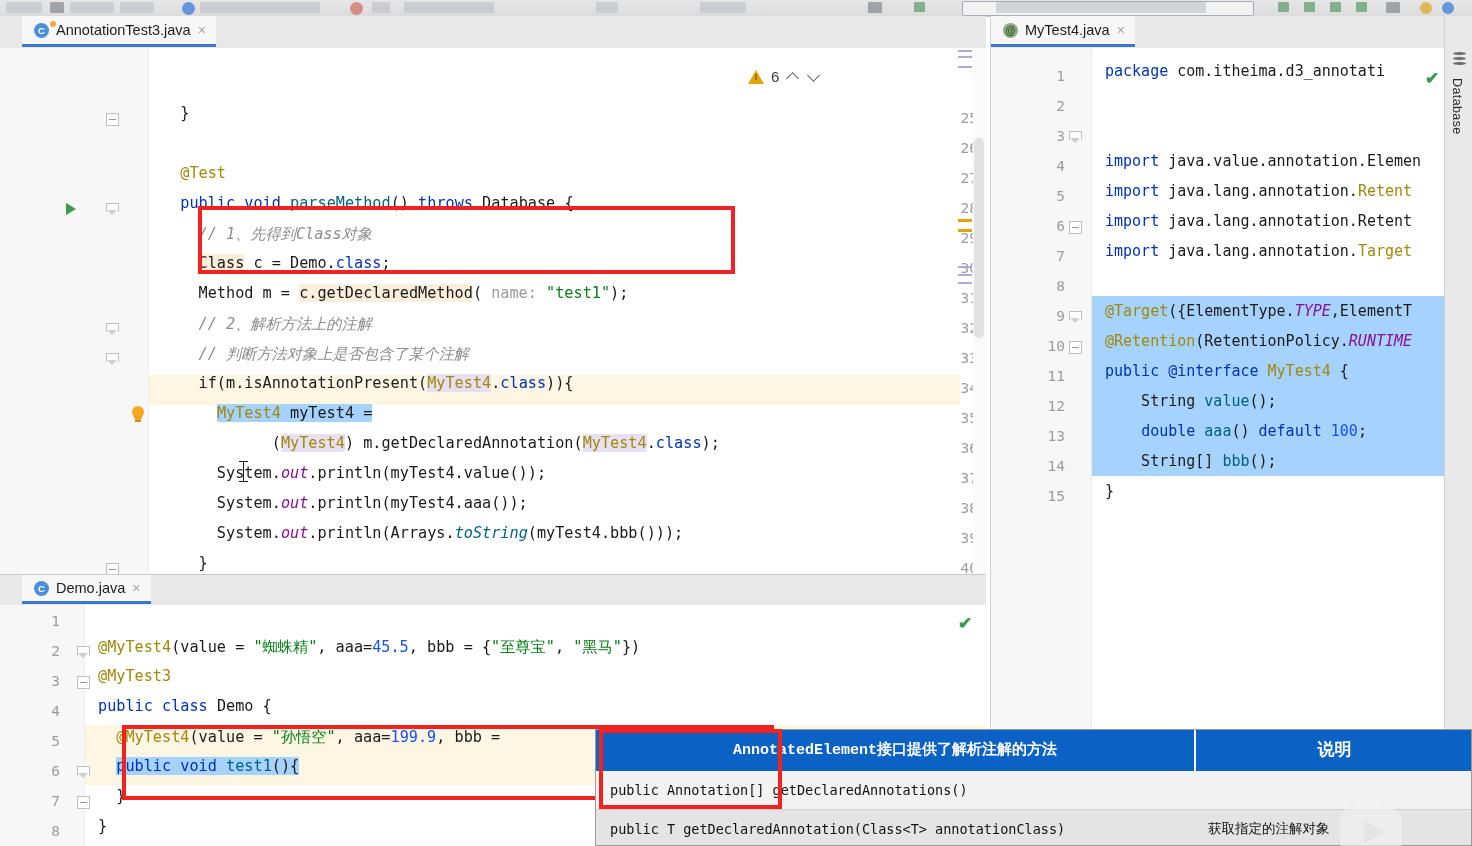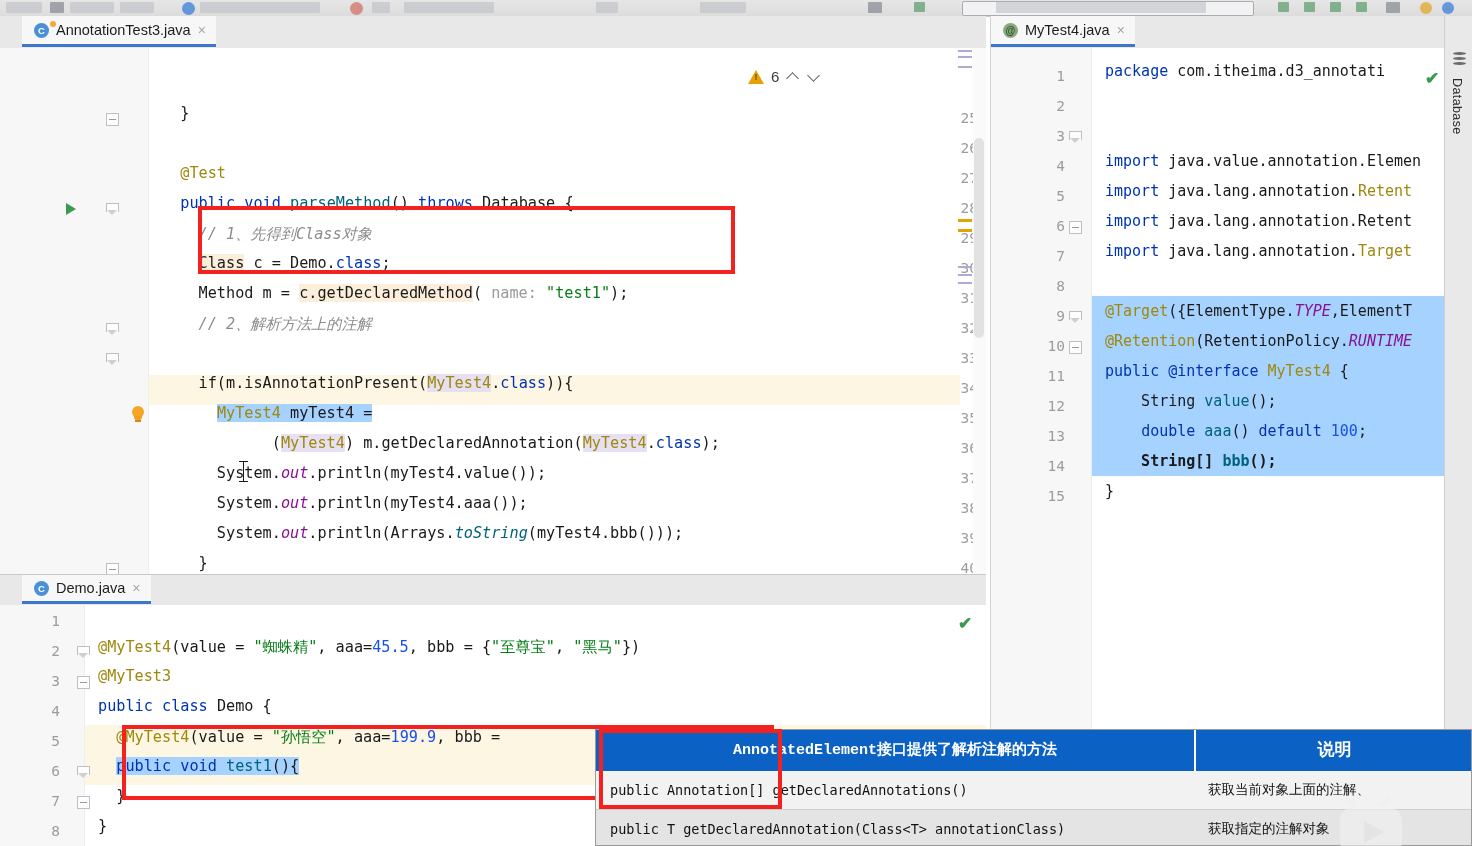--- a/index.html
+++ b/index.html
@@ -290,20 +290,21 @@
         <div class="ln" style="top:146px;"><span class="plain">&nbsp;&nbsp;</span><span class="kw">public</span><span class="plain"> </span><span class="kw">void</span><span class="plain"> </span><span style="color:#00627a;">parseMethod</span><span class="plain">() </span><span class="kw">throws</span><span class="plain"> Database {</span></div>
 
         <div class="ln" style="top:176px;"><span class="plain">&nbsp;&nbsp;&nbsp;&nbsp;</span><span class="cmt">// 1、先得到Class对象</span></div>
 
         <div class="ln" style="top:206px;"><span class="plain">&nbsp;&nbsp;&nbsp;&nbsp;</span><span class="hl-ident">Class</span><span class="plain"> c = Demo.</span><span class="kw">class</span><span class="plain">;</span></div>
 
         <div class="ln" style="top:236px;"><span class="plain">&nbsp;&nbsp;&nbsp;&nbsp;Method m = </span><span class="hl-ident">c.getDeclaredMethod</span><span class="plain">( </span><span class="hint">name:</span><span class="plain"> </span><span class="str">"test1"</span><span class="plain">);</span></div>
 
         <div class="ln" style="top:266px;"><span class="plain">&nbsp;&nbsp;&nbsp;&nbsp;</span><span class="cmt">// 2、解析方法上的注解</span></div>
 
+        <div class="ln" style="top:296px;"><span class="plain">&nbsp;&nbsp;&nbsp;&nbsp;</span><span class="cmt">// 判断方法对象上是否包含了某个注解</span></div>
 
         <div class="ln" style="top:326px;"><span class="plain">&nbsp;&nbsp;&nbsp;&nbsp;if(m.isAnnotationPresent(</span><span class="hl-use ann-t">MyTest4</span><span class="plain">.</span><span class="kw">class</span><span class="plain">)){</span></div>
 
         <div class="ln" style="top:356px;"><span class="plain">&nbsp;&nbsp;&nbsp;&nbsp;&nbsp;&nbsp;</span><span class="hl-sel"><span class="ann-t">MyTest4</span><span class="plain"> myTest4 =</span></span></div>
 
         <div class="ln" style="top:386px;"><span class="plain">&nbsp;&nbsp;&nbsp;&nbsp;&nbsp;&nbsp;&nbsp;&nbsp;&nbsp;&nbsp;&nbsp;&nbsp;(</span><span class="hl-use ann-t">MyTest4</span><span class="plain">) m.getDeclaredAnnotation(</span><span class="hl-use ann-t">MyTest4</span><span class="plain">.</span><span class="kw">class</span><span class="plain">);</span></div>
 
         <div class="ln" style="top:416px;"><span class="plain">&nbsp;&nbsp;&nbsp;&nbsp;&nbsp;&nbsp;System.</span><span class="sfld">out</span><span class="plain">.println(myTest4.value());</span></div>
 
         <div class="ln" style="top:446px;"><span class="plain">&nbsp;&nbsp;&nbsp;&nbsp;&nbsp;&nbsp;System.</span><span class="sfld">out</span><span class="plain">.println(myTest4.aaa());</span></div>
@@ -388,21 +389,21 @@
         <div class="ln" style="top:14px;"><span class="kw">package</span><span class="plain"> com.itheima.d3_annotati</span></div>
         <div class="ln" style="top:104px;"><span class="kw">import</span><span class="plain"> java.value.annotation.Elemen</span></div>
         <div class="ln" style="top:134px;"><span class="kw">import</span><span class="plain"> java.lang.annotation.</span><span class="ann-t">Retent</span></div>
         <div class="ln" style="top:164px;"><span class="kw">import</span><span class="plain"> java.lang.annotation.Retent</span></div>
         <div class="ln" style="top:194px;"><span class="kw">import</span><span class="plain"> java.lang.annotation.</span><span class="ann-t">Target</span></div>
         <div class="ln" style="top:254px;"><span class="ann-t">@Target</span><span class="plain">({ElementType.</span><span class="sfld">TYPE</span><span class="plain">,ElementT</span></div>
         <div class="ln" style="top:284px;"><span class="ann-t">@Retention</span><span class="plain">(RetentionPolicy.</span><span class="sfld">RUNTIME</span></div>
         <div class="ln" style="top:314px;"><span class="kw">public</span><span class="plain"> </span><span class="kw">@interface</span><span class="plain"> </span><span class="ann-t">MyTest4</span><span class="plain"> {</span></div>
         <div class="ln" style="top:344px;"><span class="plain">&nbsp;&nbsp;&nbsp;&nbsp;String </span><span style="color:#00627a;">value</span><span class="plain">();</span></div>
         <div class="ln" style="top:374px;"><span class="plain">&nbsp;&nbsp;&nbsp;&nbsp;</span><span class="kw">double</span><span class="plain"> </span><span style="color:#00627a;">aaa</span><span class="plain">() </span><span class="kw">default</span><span class="plain"> </span><span class="num">100</span><span class="plain">;</span></div>
-        <div class="ln" style="top:404px;font-weight:bold;"><span class="plain">&nbsp;&nbsp;&nbsp;&nbsp;String[] </span><span style="color:#00627a;">bbb</span><span class="plain">();</span></div>
+        <div class="ln" style="top:404px;"><span class="plain">&nbsp;&nbsp;&nbsp;&nbsp;String[] </span><span style="color:#00627a;">bbb</span><span class="plain">();</span></div>
         <div class="ln" style="top:434px;"><span class="plain">}</span></div>
       </div>
 
       <div class="checkmark" style="left:434px;top:20px;">✔</div>
     </div>
   </div>
 
   <div class="dbbar">
     <div class="dbicon">
       <i style="top:0;"></i>
@@ -458,21 +459,20 @@
   <div class="redbox" style="left:122px;top:725px;width:652px;height:75px;"></div>
 
   <div class="ovl">
     <div class="ovl-head">
       <div class="c1">AnnotatedElement接口提供了解析注解的方法</div>
       <div class="c2">说明</div>
     </div>
     <div class="ovl-sep"></div>
     <div class="ovl-row r1">
       <div class="a">public Annotation[] getDeclaredAnnotations()</div>
-      <div class="b">获取当前对象上面的注解、</div>
     </div>
     <div class="ovl-line" style="top:79px;"></div>
     <div class="ovl-row r2">
       <div class="a">public T getDeclaredAnnotation(Class&lt;T&gt; annotationClass)</div>
       <div class="b">获取指定的注解对象</div>
     </div>
   </div>
 
   <div class="redbox" style="left:599px;top:729px;width:183px;height:80px;"></div>
 

